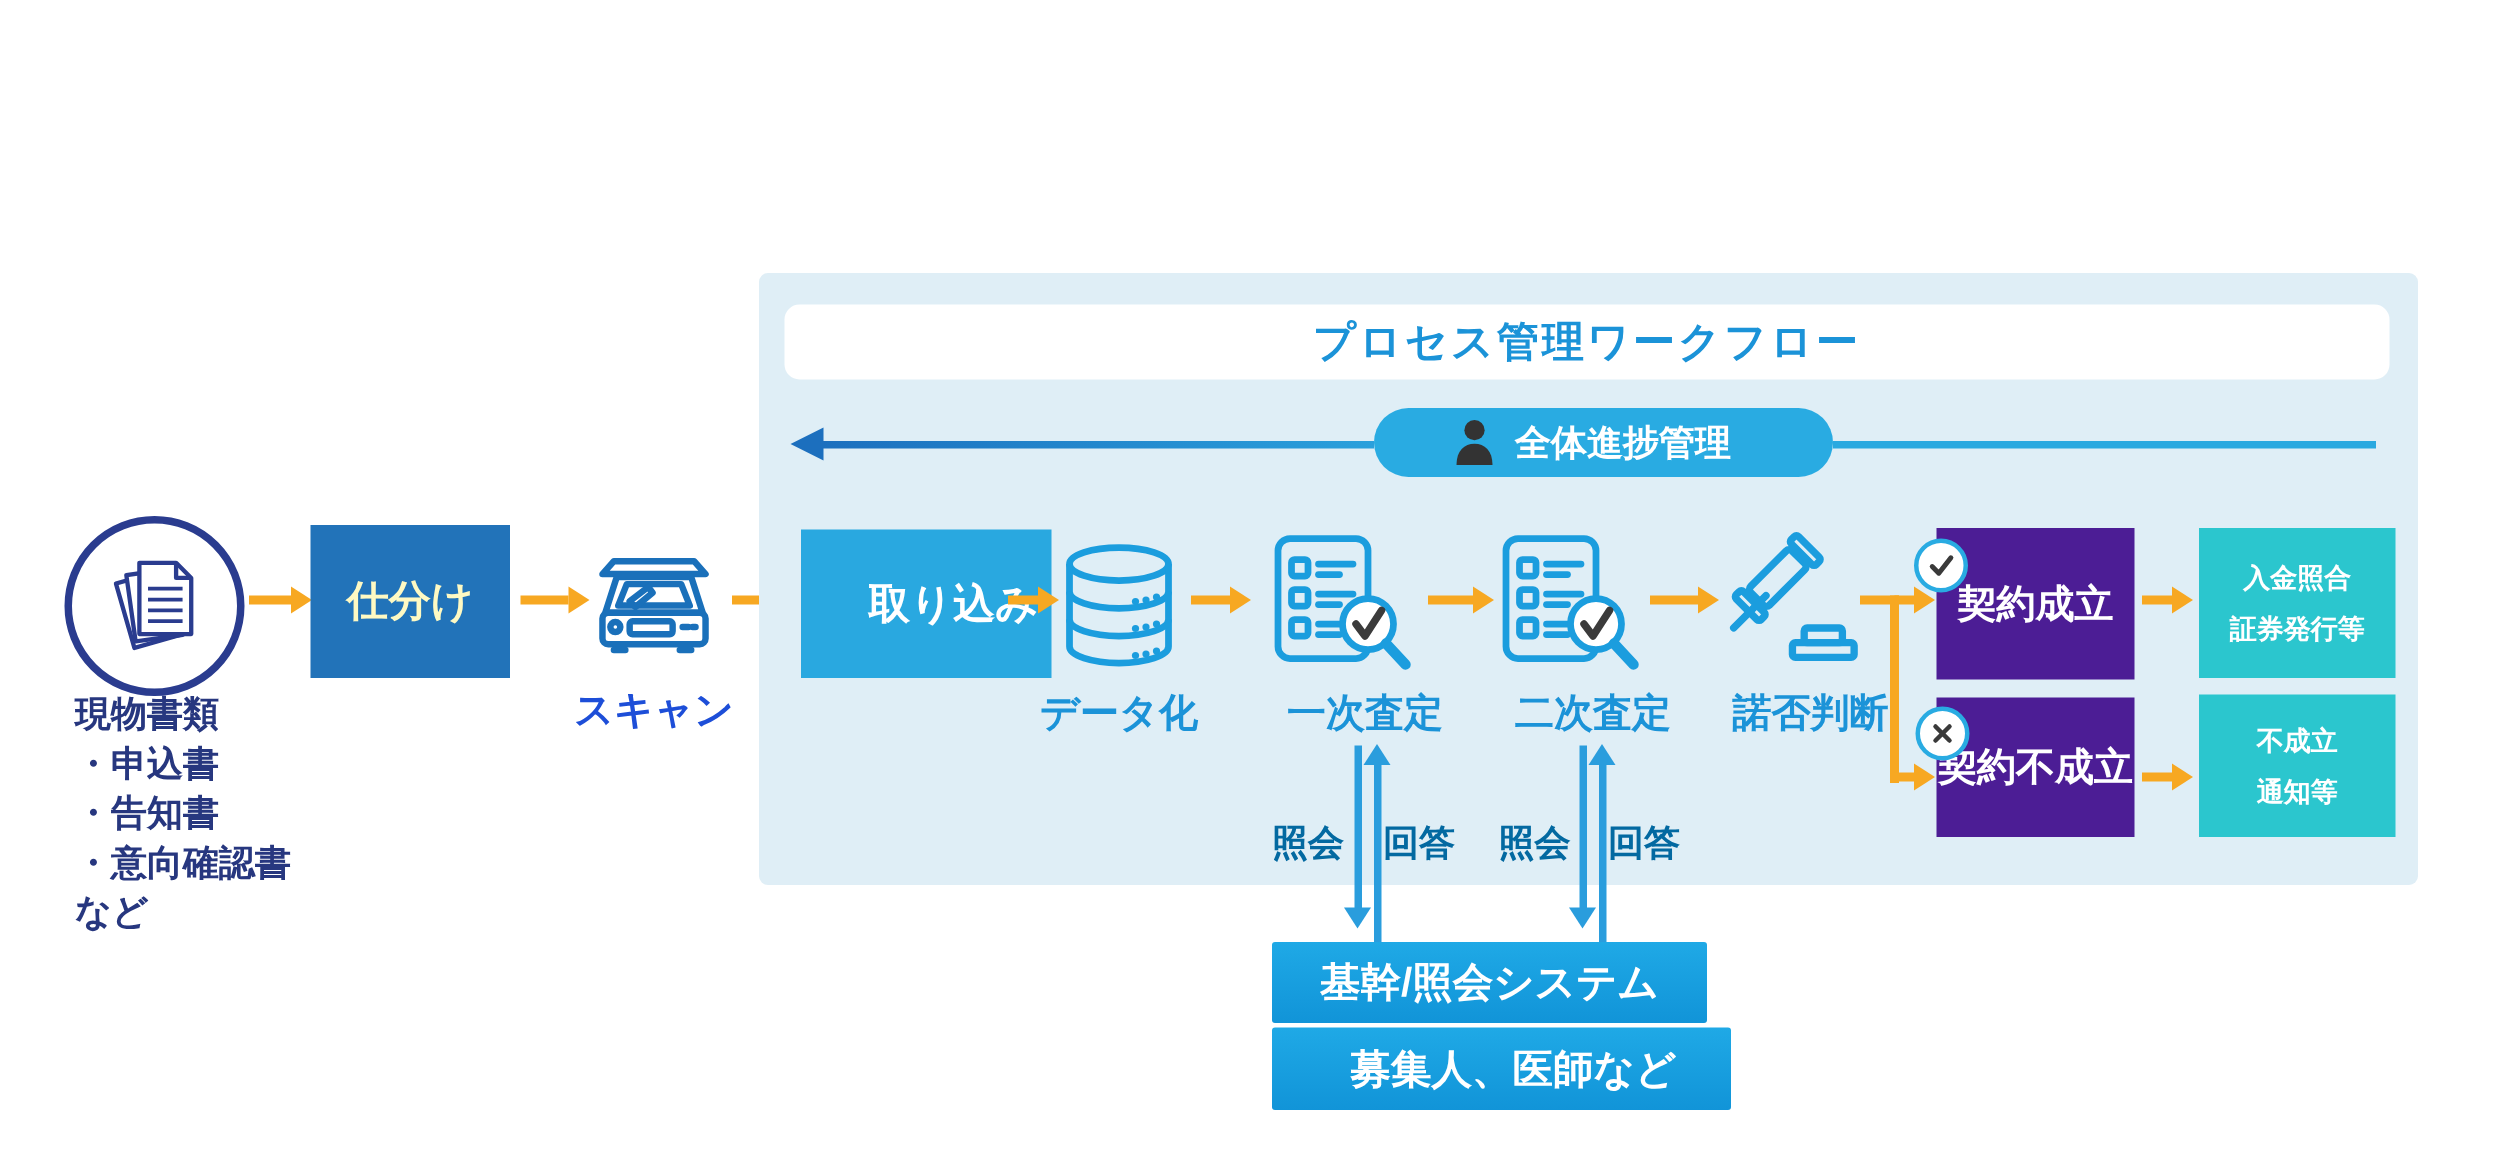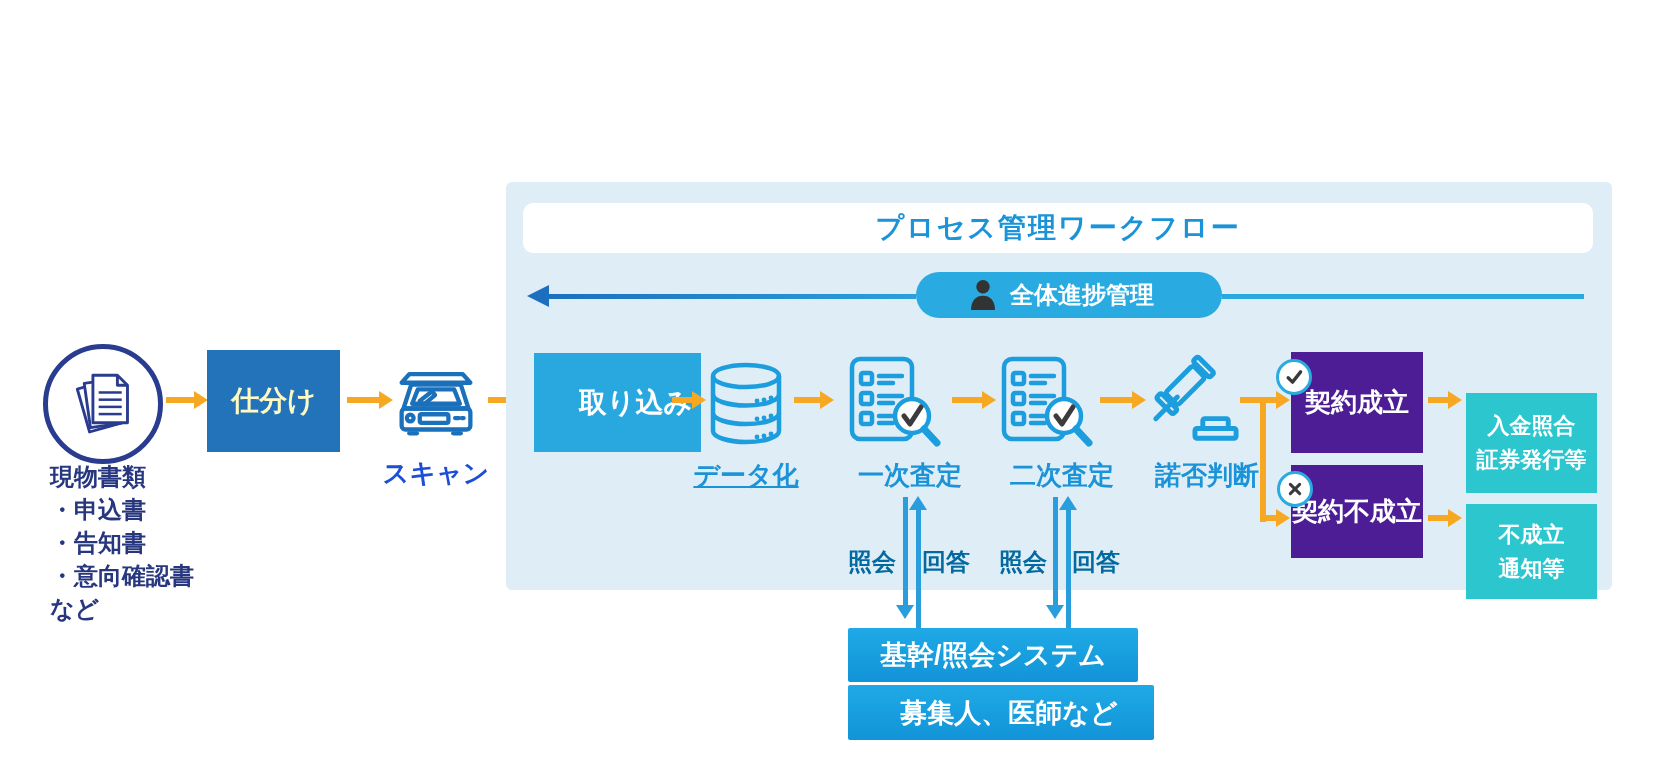--- a/index.html
+++ b/index.html
@@ -43,22 +43,22 @@
   .panel-title{position:absolute;left:523px;top:203px;width:1070px;height:50px;background:#fff;border-radius:10px;
                color:#1b93d8;font-size:28px;font-weight:bold;letter-spacing:2px;}
   .prog-head{position:absolute;left:527px;top:285px;width:0;height:0;border-top:11px solid transparent;
              border-bottom:11px solid transparent;border-right:22px solid #1c6fbe;}
   .prog-line-l{position:absolute;left:546px;top:294px;width:370px;height:5px;background:linear-gradient(90deg,#1c6fbe,#2aa0dc);}
   .prog-line-r{position:absolute;left:1222px;top:294px;width:362px;height:5px;background:#2aa9e0;}
   .pill{position:absolute;left:916px;top:272px;width:306px;height:46px;border-radius:23px;background:#29abe2;
         display:flex;align-items:center;padding-left:52px;box-sizing:border-box;gap:12px;color:#fff;font-size:24px;font-weight:bold;}
   .import-box{position:absolute;left:534px;top:353px;width:131px;height:99px;background:#29a8e0;color:#fff;font-size:28px;font-weight:bold;padding-left:36px;}
   .result-box{position:absolute;width:132px;background:#4c1d95;color:#fff;font-size:26px;font-weight:bold;}
-  .teal-box{position:absolute;left:1466px;width:131px;background:#2bc6ce;color:#fff;font-size:22px;font-weight:bold;
-            flex-direction:column;line-height:34px;margin-top:41px;}
+  .teal-box{position:absolute;left:1466px;width:131px;background:#2bc6ce;color:#fff;font-size:18px;font-weight:bold;
+            flex-direction:column;line-height:34px;}
   .sys-box{position:absolute;left:848px;width:290px;background:linear-gradient(180deg,#1fa9e6,#1194d8);
            color:#fff;font-size:27px;font-weight:bold;border-radius:2px;}
   .inq-label{position:absolute;top:546px;width:56px;text-align:center;color:#0369a1;font-size:24px;font-weight:bold;}
 </style>
 </head>
 <body>
 
 <div class="stage-canvas">
 
 
@@ -147,21 +147,21 @@
         <circle cx="60" cy="40" r="2.4"></circle>
         <circle cx="67" cy="38" r="2.4"></circle>
       <circle cx="53" cy="59" r="2.4"></circle>
         <circle cx="60" cy="58" r="2.4"></circle>
         <circle cx="67" cy="56" r="2.4"></circle>
       <circle cx="53" cy="77" r="2.4"></circle>
         <circle cx="60" cy="76" r="2.4"></circle>
         <circle cx="67" cy="74" r="2.4"></circle>
     </g>
   </svg>
-  <div class="blue-label" style="left:682px;top:458px;width:128px;text-decoration:underline;">データ化</div>
+  <div class="blue-label" style="left:682px;top:458px;width:128px;">データ化</div>
 
   <div class="oarrow" style="left:794px;top:397px;width:26px;"></div>
 
   <svg class="abs" style="left:846px;top:356px;" width="100" height="94" viewBox="0 0 100 94">
     <g stroke="#1b9dde" stroke-width="4.5" fill="none" stroke-linecap="round">
       <rect x="6" y="3" width="60" height="80" rx="8"></rect>
       <rect x="15" y="17" width="11" height="11" rx="2"></rect>
       <line x1="33" y1="20" x2="56" y2="20"></line>
         <line x1="33" y1="27" x2="47" y2="27"></line>
       <rect x="15" y="37" width="11" height="11" rx="2"></rect>

